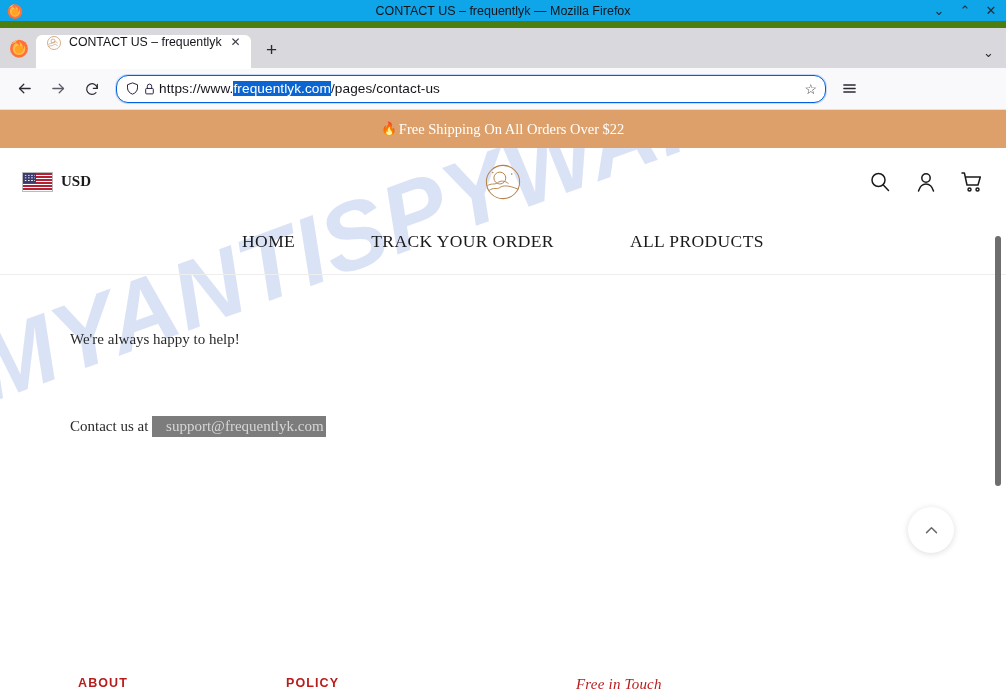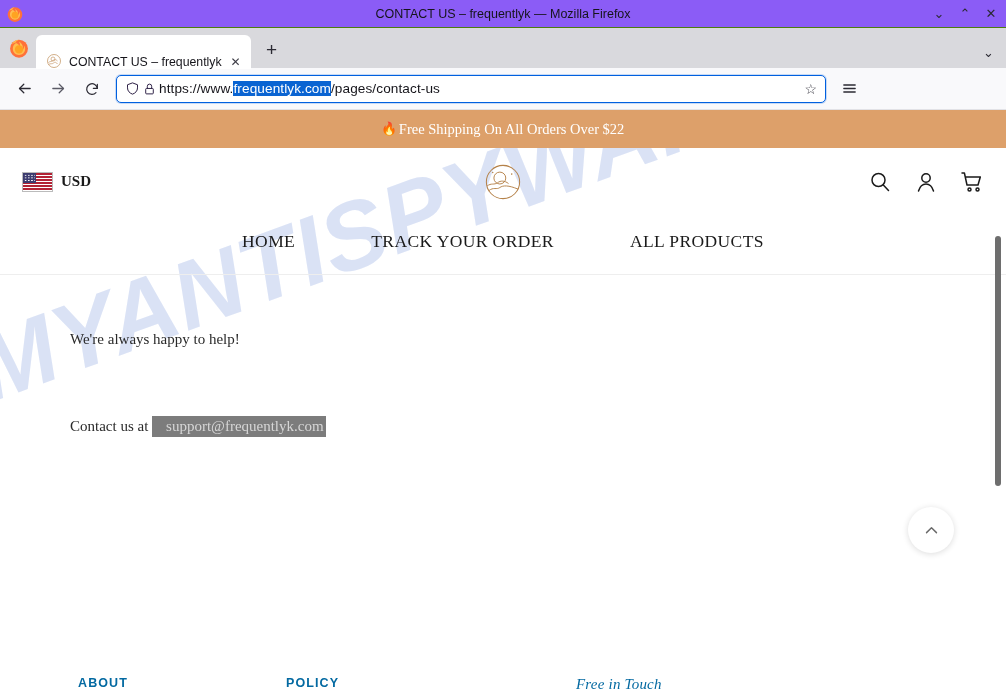--- a/index.html
+++ b/index.html
@@ -6,25 +6,25 @@
   html, body {
     width: 1006px; height: 696px;
     overflow: hidden;
     font-family: "Liberation Sans", sans-serif;
     background: #ffffff;
   }
 
   
   .titlebar {
     height: 28px;
-    background: #8b5cf6;
-    display: flex;
-    align-items: center;
-    position: relative;
-    border-bottom: 1px solid #4d7c0f;
+    background: #0ea5e9;
+    display: flex;
+    align-items: center;
+    position: relative;
+    border-bottom: 7px solid #4d7c0f;
   }
   .ff-logo-small {
     width: 18px; height: 18px; margin-left: 6px;
     flex: 0 0 18px;
   }
   .titlebar-title {
     position: absolute;
     left: 0; right: 0;
     text-align: center;
     font-size: 12.5px;
@@ -60,21 +60,21 @@
     margin: 0 6px 9px 8px;
     flex: 0 0 22px;
   }
   .tab {
     height: 34px;
     min-width: 190px;
     max-width: 215px;
     background: #ffffff;
     border-radius: 6px 6px 0 0;
     display: flex;
-    align-items: flex-end;
+    align-items: flex-start;
     padding: 0 8px 0 10px;
     gap: 7px;
     position: relative;
     top: 1px;
   }
   .tab-favicon {
     width: 16px; height: 16px; flex: 0 0 16px;
   }
   .tab-title {
     font-size: 12.3px;
@@ -116,21 +116,21 @@
     color: #5b5b66;
   }
   .nav-btn.back { color: #2b2a33; }
   .urlbar {
     flex: 1 1 auto;
     height: 28px;
     margin: 0 6px;
     background: #ffffff;
     border: 1px solid #0060df;
     box-shadow: 0 0 0 1px #0060df33;
-    border-radius: 5px;
+    border-radius: 12px;
     display: flex;
     align-items: center;
     padding: 0 8px;
     gap: 3px;
     max-width: 710px;
   }
   .url-text {
     flex: 1 1 auto;
     font-size: 13.6px;
     color: #15141a;
@@ -331,21 +331,21 @@
     gap: 0px;
   }
   .fcol { flex: 0 0 auto; }
   .fcol.c1 { width: 208px; }
   .fcol.c2 { width: 290px; }
   .fcol-head {
     font-family: "Liberation Sans", sans-serif;
     font-size: 12.5px;
     font-weight: bold;
     letter-spacing: 1.1px;
-    color: #0369a1;
+    color: #b91c1c;
   }
   .fcol-head.script {
     font-family: "Liberation Serif", serif;
     font-size: 15px;
     font-weight: normal;
     font-style: italic;
     letter-spacing: 0.2px;
   }
 
   

